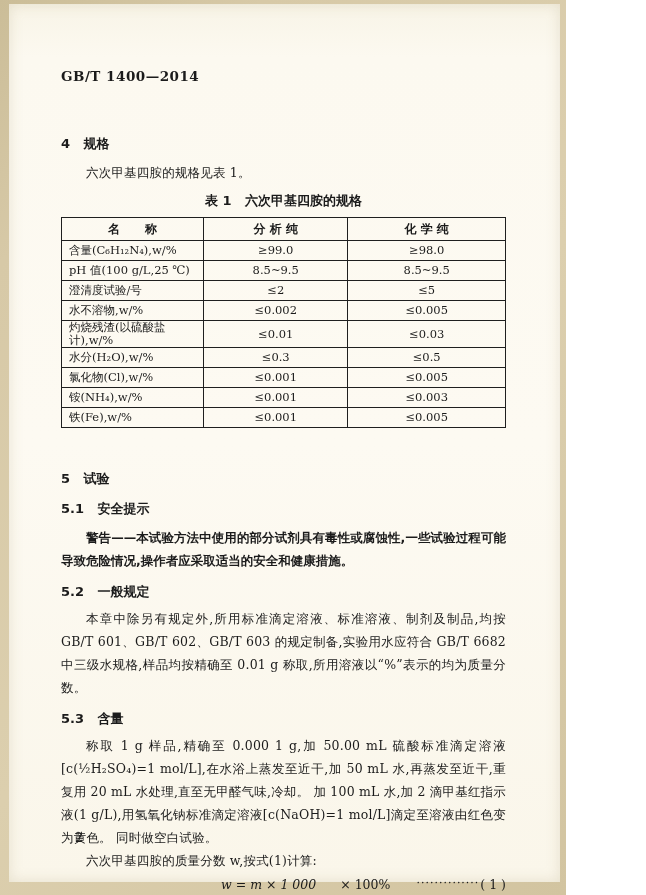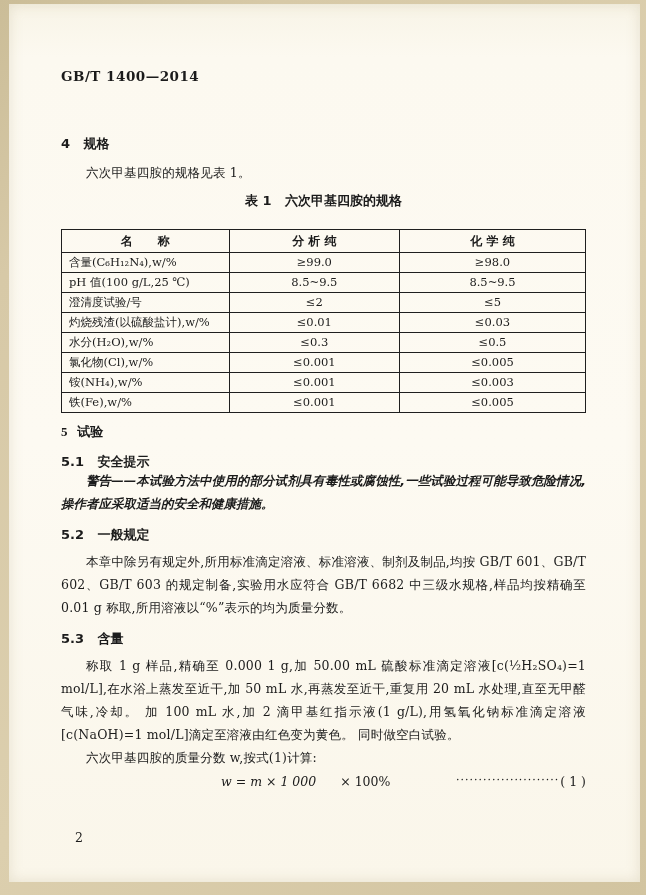--- a/index.html
+++ b/index.html
@@ -1,17 +1,17 @@
 <!DOCTYPE html>
 <html lang="zh"><head>
 <meta charset="utf-8">
 <style>
   html,body{margin:0;padding:0;background:#ffffff;}
   .scan{
-    position:relative;width:646px;height:895px;overflow:hidden;
+    position:relative;width:566px;height:895px;overflow:hidden;
     background:linear-gradient(135deg,#cbbd98 0%,#d7c9a7 18%,#dccfae 55%,#d2c4a0 100%);
     font-family:"DejaVu Serif","Liberation Serif",serif;
     color:#1b1b1b;
   }
   .page{
     position:absolute;left:9px;top:4px;right:6px;bottom:13px;
     background:linear-gradient(180deg,#f8f4e7 0%,#fcf9f0 6%,#fdfaf2 50%,#faf6ea 100%);
     box-shadow:inset 0 0 14px rgba(165,145,100,0.22);
   }
   .content{position:relative;height:100%;padding:0 54px 0 52px;box-sizing:border-box;}
@@ -27,37 +27,37 @@
   .para{
     font-size:12.5px;line-height:23px;text-align:justify;text-indent:2em;
     margin:0;letter-spacing:0.2px;
   }
   .intro{margin-top:15px;line-height:14px;}
   .tbl-caption{
     margin-top:14px;text-align:center;font-weight:bold;font-size:13px;
     font-family:"DejaVu Sans","Liberation Sans",sans-serif;white-space:pre;line-height:14px;
   }
   table.spec{
-    margin-top:21px;width:100%;border-collapse:collapse;table-layout:fixed;
+    margin-top:9px;width:100%;border-collapse:collapse;table-layout:fixed;
     font-size:11.5px;
   }
   table.spec th,table.spec td{
     border:1px solid #1f1f1f;padding:0;height:19px;line-height:13px;
     overflow:hidden;
   }
   table.spec{border:1.5px solid #111;}
   table.spec th{
     font-weight:bold;text-align:center;white-space:pre;height:22px;font-size:12px;
   }
   table.spec td.name{text-align:left;padding-left:7px;}
   table.spec td.val{text-align:center;}
   col.c1{width:32%;} col.c2{width:32.5%;} col.c3{width:35.5%;}
   .warn{font-weight:bold;font-family:"DejaVu Sans","Liberation Sans",sans-serif;letter-spacing:0;}
-  .mt28{margin-top:12px;font-family:Liberation Serif, serif;} .mt16{margin-top:16px;} .mt12{margin-top:13px;}
-  .mt10{font-style:italic;} .mt8{margin-top:8px;}
+  .mt28{margin-top:44px;} .mt16{margin-top:16px;} .mt12{margin-top:13px;}
+  .mt10{margin-top:10px;} .mt8{margin-top:8px;}
   .leadin{text-align:left;}
   .formula-row{
     margin-top:4px;display:flex;align-items:center;font-size:12.5px;
     padding-left:160px;
   }
   .formula-core{display:flex;align-items:center;font-style:italic;}
   .frac{display:inline-block;text-align:center;vertical-align:middle;margin:0 4px;}
   .frac .num{display:block;border-bottom:1px solid #1b1b1b;padding:1px 5px 2px;line-height:15px;}
   .frac .den{display:block;padding-top:1px;line-height:15px;}
   .mult{font-style:normal;margin-left:20px;}
@@ -108,20 +108,25 @@
             <td class="name">pH 值(100 g/L,25 ℃)</td>
             <td class="val">8.5~9.5</td>
             <td class="val">8.5~9.5</td>
           </tr>
           <tr>
             <td class="name">澄清度试验/号</td>
             <td class="val">≤2</td>
             <td class="val">≤5</td>
           </tr>
           <tr>
+            <td class="name">水不溶物,w/%</td>
+            <td class="val">≤0.002</td>
+            <td class="val">≤0.005</td>
+          </tr>
+          <tr>
             <td class="name">灼烧残渣(以硫酸盐计),w/%</td>
             <td class="val">≤0.01</td>
             <td class="val">≤0.03</td>
           </tr>
           <tr>
             <td class="name">水分(H₂O),w/%</td>
             <td class="val">≤0.3</td>
             <td class="val">≤0.5</td>
           </tr>
           <tr>

